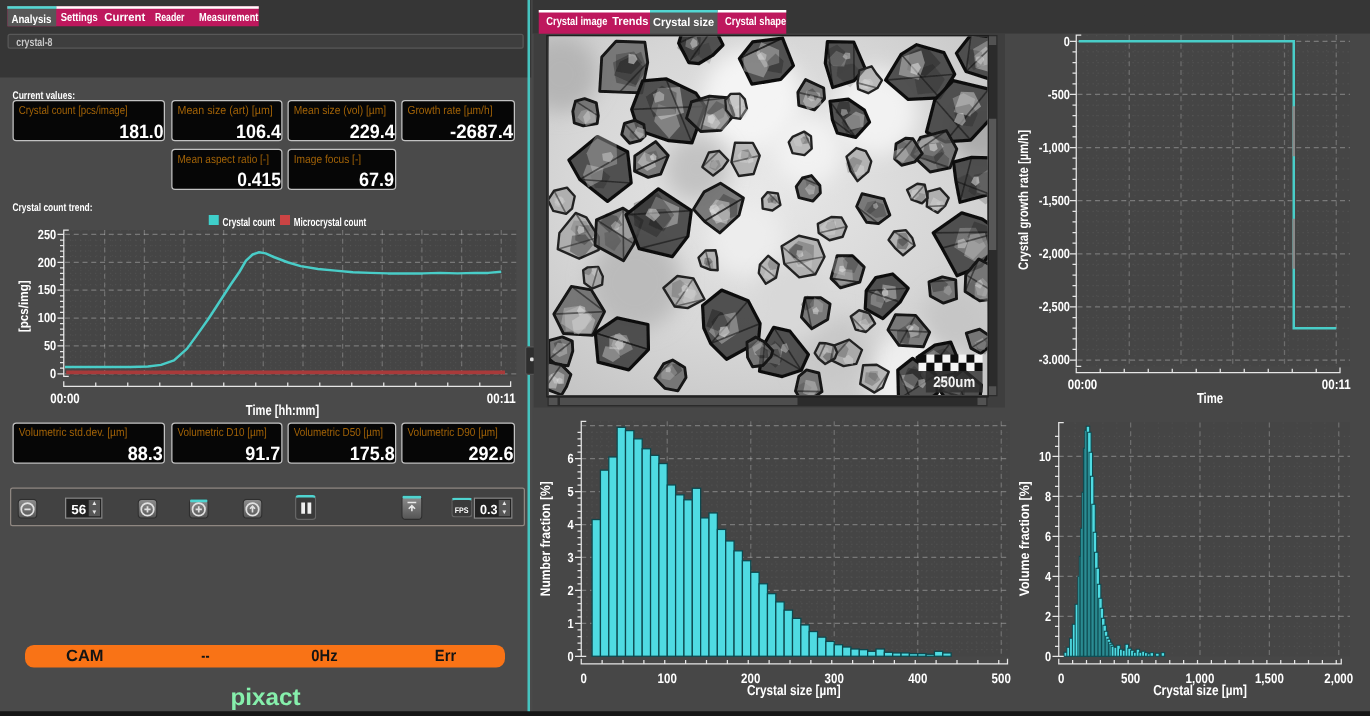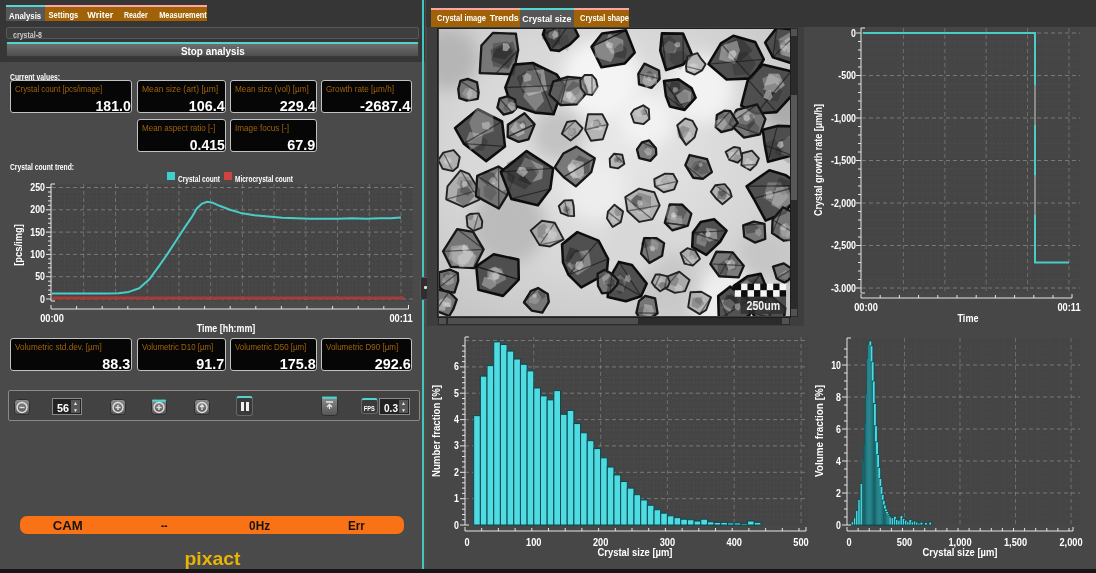--- a/index.html
+++ b/index.html
@@ -1,36 +1,35 @@
 <!DOCTYPE html>
 <html><head><meta charset="utf-8"><style>
 *{margin:0;padding:0;box-sizing:border-box}
 html,body{width:1096px;height:573px;overflow:hidden;background:#474747;font-family:"Liberation Sans",sans-serif}
 #app{position:relative;width:1096px;height:573px;background:#4a4a4a}
 .abs{position:absolute}
 .vb{position:absolute;background:#060606;border:1px solid #c2c2c2;border-radius:3px;color:#fff}
 .vbl{position:absolute;left:4px;top:-3px;font-weight:normal;white-space:nowrap;color:#a16207}
 .vbv{position:absolute;right:0.5px;bottom:-3px;font-weight:bold;text-align:right}
-.tabbar{position:absolute;background:#a16207;border-top:2px solid #fca5a5;display:flex}
+.tabbar{position:absolute;background:#be185d;border-top:2px solid #ffffff;display:flex}
 .tab{color:#fff;font-weight:bold;text-align:center;white-space:nowrap;overflow:visible}
 .lab{position:absolute;color:#fff;font-weight:bold}
 </style></head><body>
 <div id="app">
     <div class="abs" style="left:0;top:0;width:425px;height:62px;background:#363636"></div>
     <div class="abs" style="left:426px;top:0;width:670px;height:27px;background:#363636"></div>
     <div class="abs" style="left:426px;top:27px;width:670px;height:546px;background:#474747"></div>
     <div class="tabbar" style="left:6px;top:5px;width:201px;height:16px">
       <div class="tab" style="width:39px;background:#575757;border-top:2px solid #52d7d3;margin-top:-2px;line-height:13.5px"><span style="display:inline-block;font-size:9.3px;transform:scaleX(0.837);transform-origin:50% 50%;white-space:nowrap">Analysis</span></div>
       <div class="tab" style="width:37px;line-height:12.5px"><span style="display:inline-block;font-size:9.3px;transform:scaleX(0.807);transform-origin:50% 50%;white-space:nowrap">Settings</span></div>
-      <div class="tab" style="width:36px;line-height:12.5px"><span style="display:inline-block;font-size:9.3px;transform:scaleX(0.974);transform-origin:50% 50%;white-space:nowrap">Writer</span></div>
+      <div class="tab" style="width:36px;line-height:12.5px"><span style="display:inline-block;font-size:9.3px;transform:scaleX(0.974);transform-origin:50% 50%;white-space:nowrap">Current</span></div>
       <div class="tab" style="width:35px;line-height:12.5px"><span style="display:inline-block;font-size:9.3px;transform:scaleX(0.752);transform-origin:50% 50%;white-space:nowrap">Reader</span></div>
       <div class="tab" style="width:54px;line-height:12.5px"><span style="display:inline-block;font-size:9.3px;transform:scaleX(0.792);transform-origin:50% 50%;white-space:nowrap">Measurement</span></div>
     </div>
     <div class="abs" style="left:6px;top:27px;width:413px;height:12px;background:#3e3e3e;border:1px solid #585858;border-radius:2px;color:#c8c8c8;font-weight:bold;line-height:10px;padding-left:6px"><span style="display:inline-block;font-size:9.3px;transform:scaleX(0.758);transform-origin:0 50%;white-space:nowrap">crystal-8</span></div>
-    <div class="abs" style="left:6px;top:42px;width:413px;height:15px;background:linear-gradient(#6e6e6e,#4e4e4e);border:1px solid #3a3a3a;border-top:2px solid #4fd4d0;border-radius:2px;color:#fff;font-weight:bold;text-align:center;line-height:12px"><span style="display:inline-block;font-size:10.2px;transform:scaleX(0.973);transform-origin:50% 50%;white-space:nowrap">Stop analysis</span></div>
     <div class="lab" style="left:10px;top:66px"><span style="display:inline-block;font-size:8.8px;transform:scaleX(0.775);transform-origin:0 50%;white-space:nowrap">Current values:</span></div>
     <div class="vb" style="left:10px;top:80px;width:122px;height:33px">
       <div class="vbl"><span style="display:inline-block;font-size:9.3px;transform:scaleX(0.836);transform-origin:0 50%;white-space:nowrap">Crystal count [pcs/image]</span></div>
       <div class="vbv"><span style="display:inline-block;font-size:15.5px;transform:scaleX(0.910);transform-origin:100% 50%;white-space:nowrap">181.0</span></div>
     </div>
     <div class="vb" style="left:137px;top:80px;width:89px;height:33px">
       <div class="vbl"><span style="display:inline-block;font-size:9.3px;transform:scaleX(0.920);transform-origin:0 50%;white-space:nowrap">Mean size (art) [µm]</span></div>
       <div class="vbv"><span style="display:inline-block;font-size:15.5px;transform:scaleX(0.928);transform-origin:100% 50%;white-space:nowrap">106.4</span></div>
     </div>
     <div class="vb" style="left:230px;top:80px;width:87px;height:33px">
@@ -243,21 +242,21 @@
       <path d="M5,6 H12 M8.5,8 L8.5,13 M6,11 L8.5,8.5 L11,11" stroke="#e8e8e8" stroke-width="1.3" fill="none"></path>
     </svg>
     <div class="abs" style="left:361px;top:398px;width:17px;height:16px;background:#3a3a3a;border:1px solid #666;border-top:2px solid #4fd4d0;border-radius:3px;color:#fff;font-weight:bold;text-align:center;line-height:12px"><span style="display:inline-block;font-size:6.5px;transform:scaleX(0.870);transform-origin:50% 50%;white-space:nowrap">FPS</span></div>
     <div class="abs" style="left:379px;top:398px;width:31px;height:17px;background:#222;border:1px solid #8a8a8a;color:#fff;font-weight:bold;line-height:15px;padding-left:4px"><span style="display:inline-block;font-size:10.5px;transform:scaleX(0.959);transform-origin:0 50%;white-space:nowrap">0.3</span><div style="position:absolute;right:1px;top:1px;width:9px;height:13px;background:#575757;color:#e8e8e8;font-size:5px;line-height:6.5px;text-align:center">▲<br>▼</div></div>
     <div class="abs" style="left:20px;top:515.5px;width:384px;height:18px;background:#f97316;border-radius:7px;display:flex">
       <div style="width:25%;color:#141414;font-weight:bold;text-align:center;line-height:18px"><span style="display:inline-block;font-size:13px;transform:scaleX(1.013);transform-origin:50% 50%;white-space:nowrap">CAM</span></div>
       <div style="width:25%;color:#141414;font-weight:bold;text-align:center;line-height:18px"><span style="display:inline-block;font-size:13px;transform:scaleX(0.751);transform-origin:50% 50%;white-space:nowrap">--</span></div>
       <div style="width:25%;color:#141414;font-weight:bold;text-align:center;line-height:18px"><span style="display:inline-block;font-size:13px;transform:scaleX(0.908);transform-origin:50% 50%;white-space:nowrap">0Hz</span></div>
       <div style="width:25%;color:#141414;font-weight:bold;text-align:center;line-height:18px"><span style="display:inline-block;font-size:13px;transform:scaleX(0.905);transform-origin:50% 50%;white-space:nowrap">Err</span></div>
     </div>
-    <div class="abs" style="left:0;top:548px;width:425px;text-align:center;color:#eab308;font-weight:bold"><span style="display:inline-block;font-size:19px;transform:scaleX(1.020);transform-origin:50% 50%;white-space:nowrap">pixact</span></div>
+    <div class="abs" style="left:0;top:548px;width:425px;text-align:center;color:#86efac;font-weight:bold"><span style="display:inline-block;font-size:19px;transform:scaleX(1.020);transform-origin:50% 50%;white-space:nowrap">pixact</span></div>
     <div class="abs" style="left:421.5px;top:0;width:2.5px;height:573px;background:#45c4c0"></div>
     <div class="abs" style="left:420px;top:277px;width:9px;height:23px;background:#2e2e2e;border:1px solid #555;border-radius:2px"></div>
     <div class="abs" style="left:423.5px;top:286px;width:3px;height:3px;background:#ddd;border-radius:1px"></div>
     <div class="tabbar" style="left:431px;top:8px;width:198px;height:32px">
       <div class="tab" style="width:57px;line-height:12.5px"><span style="display:inline-block;font-size:9.3px;transform:scaleX(0.803);transform-origin:50% 50%;white-space:nowrap">Crystal image</span></div>
       <div class="tab" style="width:32px;line-height:12.5px"><span style="display:inline-block;font-size:9.3px;transform:scaleX(0.951);transform-origin:50% 50%;white-space:nowrap">Trends</span></div>
       <div class="tab" style="width:54px;background:#575757;border-top:2px solid #52d7d3;margin-top:-2px;line-height:13.5px"><span style="display:inline-block;font-size:9.3px;transform:scaleX(0.948);transform-origin:50% 50%;white-space:nowrap">Crystal size</span></div>
       <div class="tab" style="width:55px;line-height:12.5px"><span style="display:inline-block;font-size:9.3px;transform:scaleX(0.803);transform-origin:50% 50%;white-space:nowrap">Crystal shape</span></div>
     </div>
     <div class="abs" style="left:426.5px;top:27px;width:377px;height:299px;background:#3e3e3e"></div>

